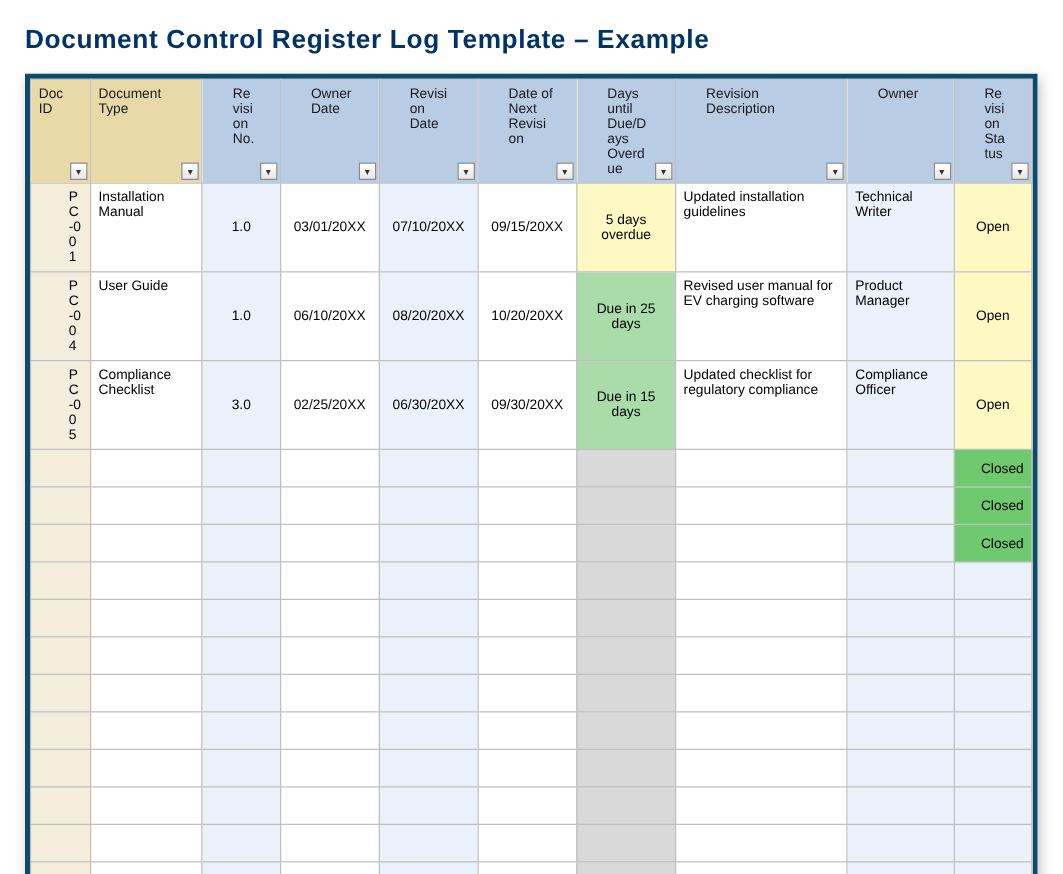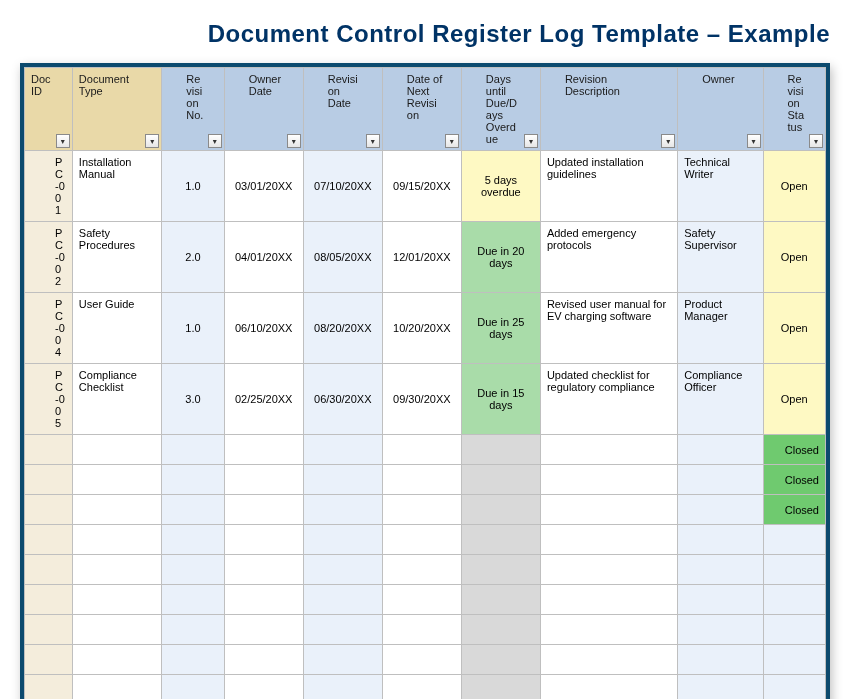--- a/index.html
+++ b/index.html
@@ -5,25 +5,24 @@
   * { box-sizing: border-box; }
   body {
     margin: 0;
     padding: 20px;
     font-family: "Century Gothic", "Trebuchet MS", Arial, sans-serif;
     background: #ffffff;
     width: 850px;
   }
   h1 {
     color: #003366;
-    font-size: 24px;
+    font-size: 21px;
     font-weight: bold;
     margin: 0 0 15px 0;
     letter-spacing: 0.5px;
-    text-align: right;
   }
   .sheet {
     border: 4px solid #0c4a6e;
     box-shadow: 2px 4px 10px rgba(0,0,0,0.25);
     background: #fff;
   }
   table {
     border-collapse: collapse;
     width: 100%;
     table-layout: fixed;
@@ -117,32 +116,20 @@
           <td class="c-blue c-center">1.0</td>
           <td class="c-white c-center">03/01/20XX</td>
           <td class="c-blue c-center">07/10/20XX</td>
           <td class="c-white c-center">09/15/20XX</td>
           <td class="st-red">5 days overdue</td>
           <td class="c-white">Updated installation guidelines</td>
           <td class="c-blue">Technical Writer</td>
           <td class="st-red">Open</td>
         </tr>
         <tr>
-          <td class="c-yellow">PC-002</td>
-          <td class="c-white">Safety Procedures</td>
-          <td class="c-blue c-center">2.0</td>
-          <td class="c-white c-center">04/01/20XX</td>
-          <td class="c-blue c-center">08/05/20XX</td>
-          <td class="c-white c-center">12/01/20XX</td>
-          <td class="st-green">Due in 20 days</td>
-          <td class="c-white">Added emergency protocols</td>
-          <td class="c-blue">Safety Supervisor</td>
-          <td class="st-red">Open</td>
-        </tr>
-        <tr>
           <td class="c-yellow">PC-004</td>
           <td class="c-white">User Guide</td>
           <td class="c-blue c-center">1.0</td>
           <td class="c-white c-center">06/10/20XX</td>
           <td class="c-blue c-center">08/20/20XX</td>
           <td class="c-white c-center">10/20/20XX</td>
           <td class="st-green">Due in 25 days</td>
           <td class="c-white">Revised user manual for EV charging software</td>
           <td class="c-blue">Product Manager</td>
           <td class="st-red">Open</td>

